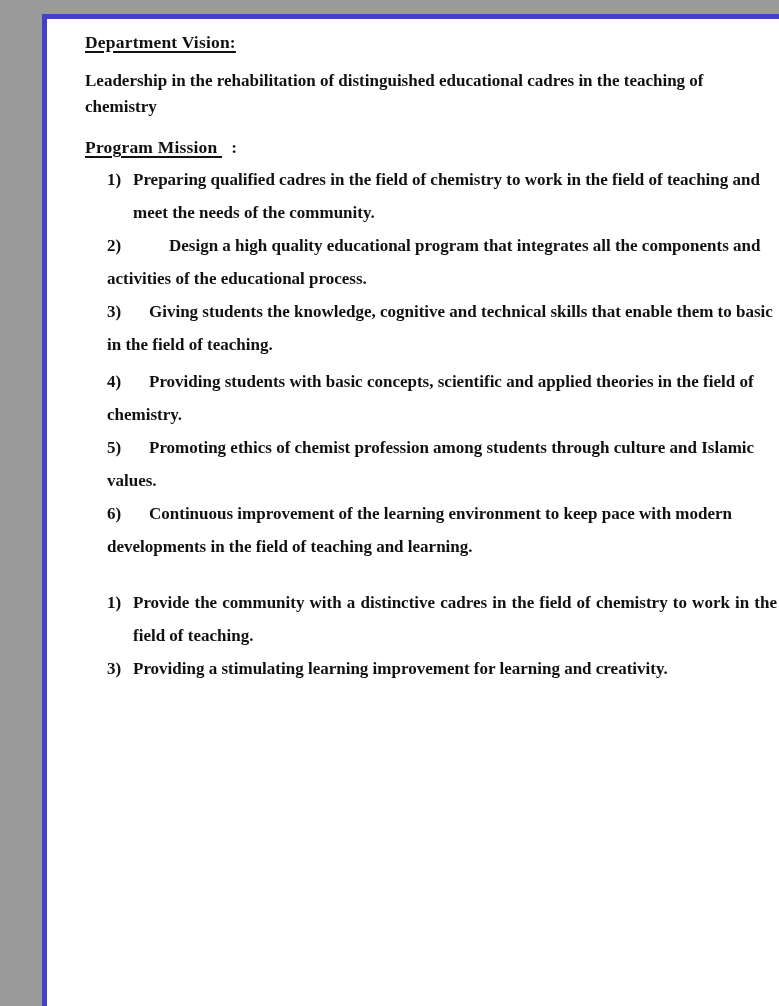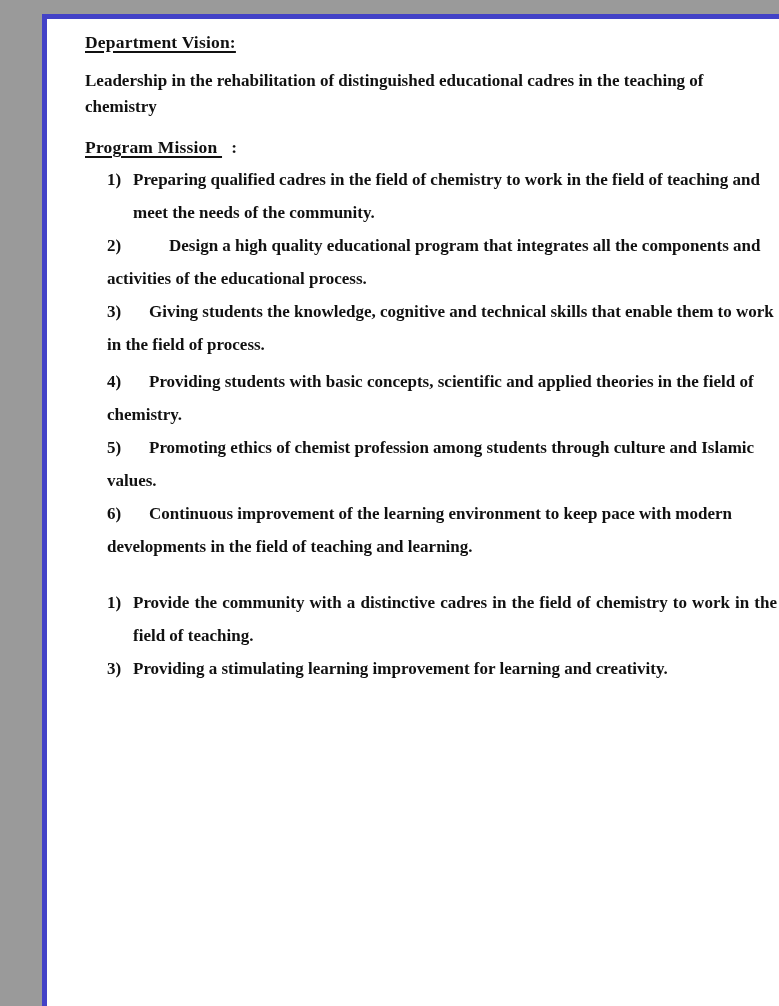--- a/index.html
+++ b/index.html
@@ -93,21 +93,21 @@
 
 
     <div class="list list-objectives">
         <div class="list-item hanging">
     <span class="num">1)</span><span class="txt">Preparing qualified cadres in the field of chemistry to work in the field of teaching and meet the needs of the community.</span>
   </div>
         <div class="list-item flush-wide">
     <span class="num">2)</span><span class="txt">Design a high quality educational program that integrates all the components and activities of the educational process.</span>
   </div>
         <div class="list-item flush">
-    <span class="num">3)</span><span class="txt">Giving students the knowledge, cognitive and technical skills that enable them to work in the field of process.</span>
+    <span class="num">3)</span><span class="txt">Giving students the knowledge, cognitive and technical skills that enable them to basic in the field of teaching.</span>
   </div>
         <div class="list-item flush">
     <span class="num">4)</span><span class="txt">Providing students with basic concepts, scientific and applied theories in the field of chemistry.</span>
   </div>
         <div class="list-item flush">
     <span class="num">5)</span><span class="txt">Promoting ethics of chemist profession among students through culture and Islamic values.</span>
   </div>
         <div class="list-item flush">
     <span class="num">6)</span><span class="txt">Continuous improvement of the learning environment to keep pace with modern developments in the field of teaching and learning.</span>
   </div>

